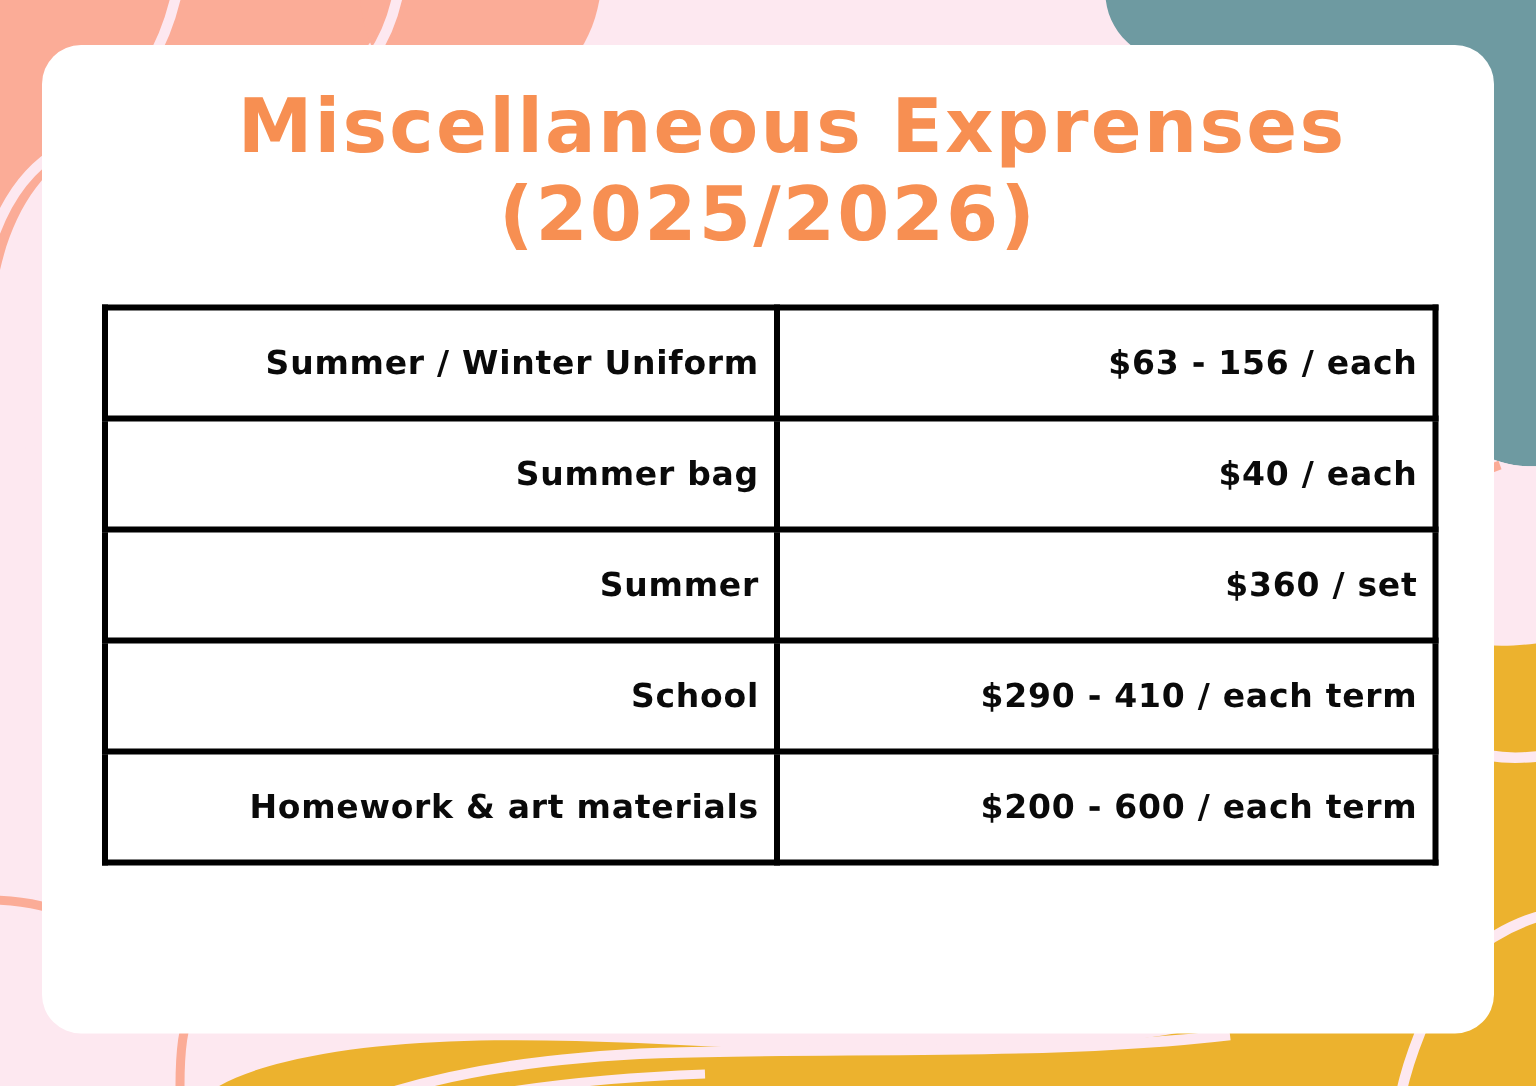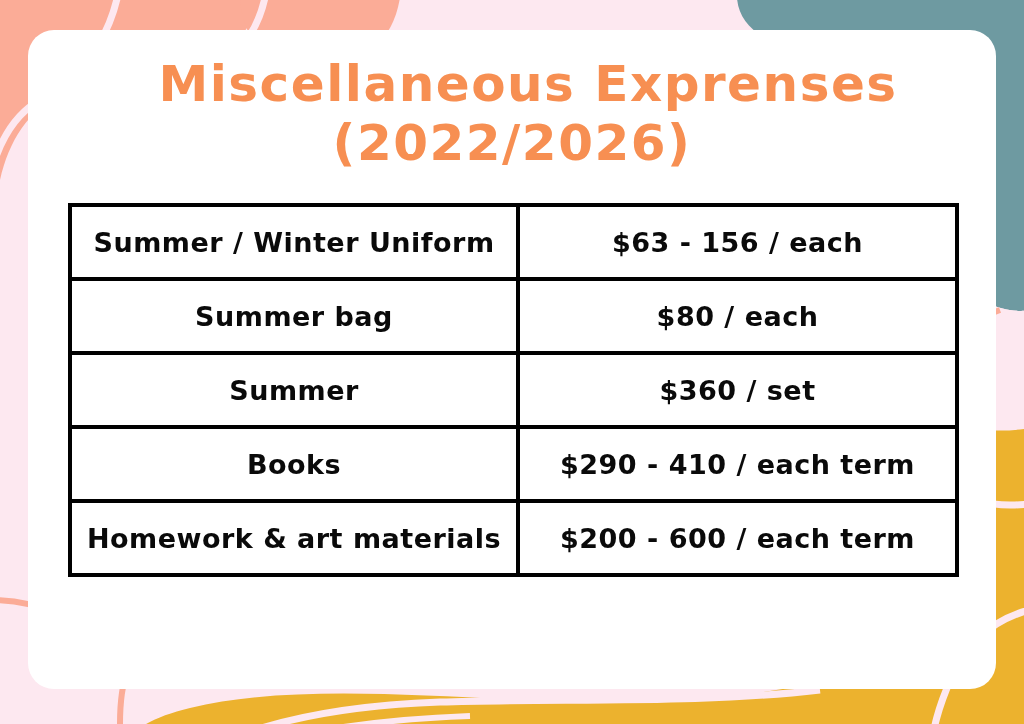--- a/index.html
+++ b/index.html
@@ -61,23 +61,23 @@
     width: 887px;
     border-collapse: collapse;
     table-layout: fixed;
   }
   .fee-table td {
     border: 4px solid #000000;
     height: 70px;
     padding: 0 10px;
     font-family: "DejaVu Sans", sans-serif;
     font-weight: bold;
-    font-size: 27px;
+    font-size: 22px;
     color: #0A0A0A;
-    text-align: center;
+    text-align: right;
     vertical-align: middle;
     white-space: nowrap;
     letter-spacing: 0.5px;
   }
   .col-item  { width: 448px; }
   .col-price { width: 439px; }
 </style>
 </head>
 <body>
 
@@ -120,43 +120,43 @@
   <g>
     <path fill="none" stroke="#FBAC97" stroke-width="6" d="M -10 600 C 14 600 34 604 50 612"></path>
     <path fill="none" stroke="#FBAC97" stroke-width="6" d="M 120 724 C 120 700 122 684 128 670"></path>
   </g>
 </svg>
 
 <div class="card">
 
   <div class="title-block">
     <span class="title-line-1">Miscellaneous Exprenses</span>
-    <span class="title-line-2">(2022/2026)</span>
+    <span class="title-line-2">(2025/2026)</span>
   </div>
 
   <table class="fee-table">
     <colgroup>
       <col class="col-item">
       <col class="col-price">
     </colgroup>
     <tbody>
       <tr>
         <td>Summer / Winter Uniform</td>
         <td>$63 - 156 / each</td>
       </tr>
       <tr>
         <td>Summer bag</td>
-        <td>$80 / each</td>
+        <td>$40 / each</td>
       </tr>
       <tr>
         <td>Summer</td>
         <td>$360 / set</td>
       </tr>
       <tr>
-        <td>Books</td>
+        <td>School</td>
         <td>$290 - 410 / each term</td>
       </tr>
       <tr>
         <td>Homework &amp; art materials</td>
         <td>$200 - 600 / each term</td>
       </tr>
     </tbody>
   </table>
 
 </div>

